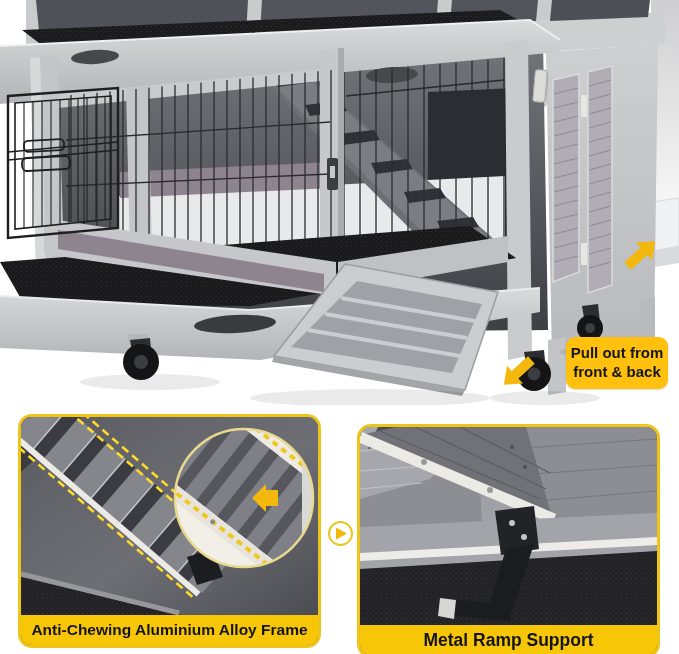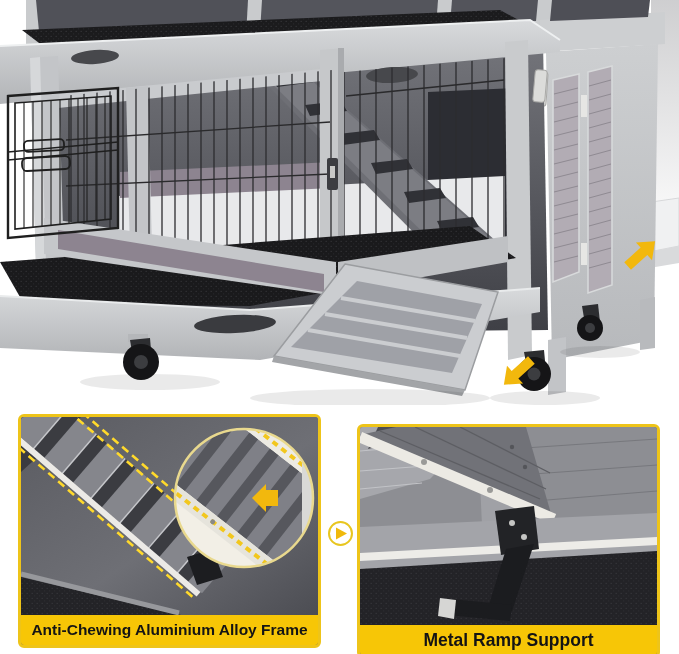--- a/index.html
+++ b/index.html
@@ -4,21 +4,21 @@
 <style>
   html,body{margin:0;padding:0;background:#fff;}
   .stage{position:relative;width:679px;height:654px;background:#fff;overflow:hidden;
          font-family:"Liberation Sans","DejaVu Sans",sans-serif;}
   .photo{position:absolute;left:0;top:0;width:679px;height:405px;}
   .photo svg{display:block;}
   .callout{position:absolute;left:566px;top:337px;width:102px;height:52px;background:#FFC10E;
            border-radius:9px;display:flex;flex-direction:column;align-items:center;justify-content:center;
            font-weight:bold;font-size:15px;line-height:1.25;color:#161616;text-align:center;
            box-shadow:0 1px 2px rgba(0,0,0,.15);}
-  .card{position:absolute;top:414px;width:303px;height:234px;border:3px solid #EEC419;border-radius:6px;
+  .card{position:absolute;top:414px;width:303px;height:234px;border:3px solid #EEC419;border-radius:14px;
         overflow:hidden;background:#66676d;box-sizing:border-box;display:flex;flex-direction:column;}
   .card-left{left:18px;}
   .card-right{left:357px;margin-top:10px;}
   .card-art{display:block;width:297px;height:198px;}
   .card-label{height:30px;background:#F7C606;display:flex;align-items:center;justify-content:center;
               font-weight:bold;color:#141414;white-space:nowrap;}
   .card-left .card-label{font-size:15.5px;}
   .card-right .card-label{font-size:17.5px;}
   .divider{position:absolute;left:327px;top:520px;width:27px;height:27px;}
 </style>
@@ -251,20 +251,24 @@
     </g>
 
     <g transform="translate(641,254) rotate(-42)">
       <path d="M -18,-5 L 4,-5 L 4,-12 L 19,0 L 4,12 L 4,5 L -18,5 Z" fill="#F2B80D"></path>
     </g>
     <g transform="translate(518,372) rotate(138)">
       <path d="M -18,-5 L 4,-5 L 4,-12 L 19,0 L 4,12 L 4,5 L -18,5 Z" fill="#F2B80D"></path>
     </g>
   </svg>
 
+  <div class="callout">
+    <span>Pull out from</span>
+    <span>front &amp; back</span>
+  </div>
   </div>
 
   <div class="card card-left">
     <svg class="card-art" viewBox="0 0 297 198">
       <defs>
         <linearGradient id="wallL" x1="0" y1="0" x2="1" y2="1">
           <stop offset="0" stop-color="#5a5b61"></stop>
             <stop offset="0.55" stop-color="#6e6f75"></stop>
             <stop offset="1" stop-color="#4c4d53"></stop>
         </linearGradient>

